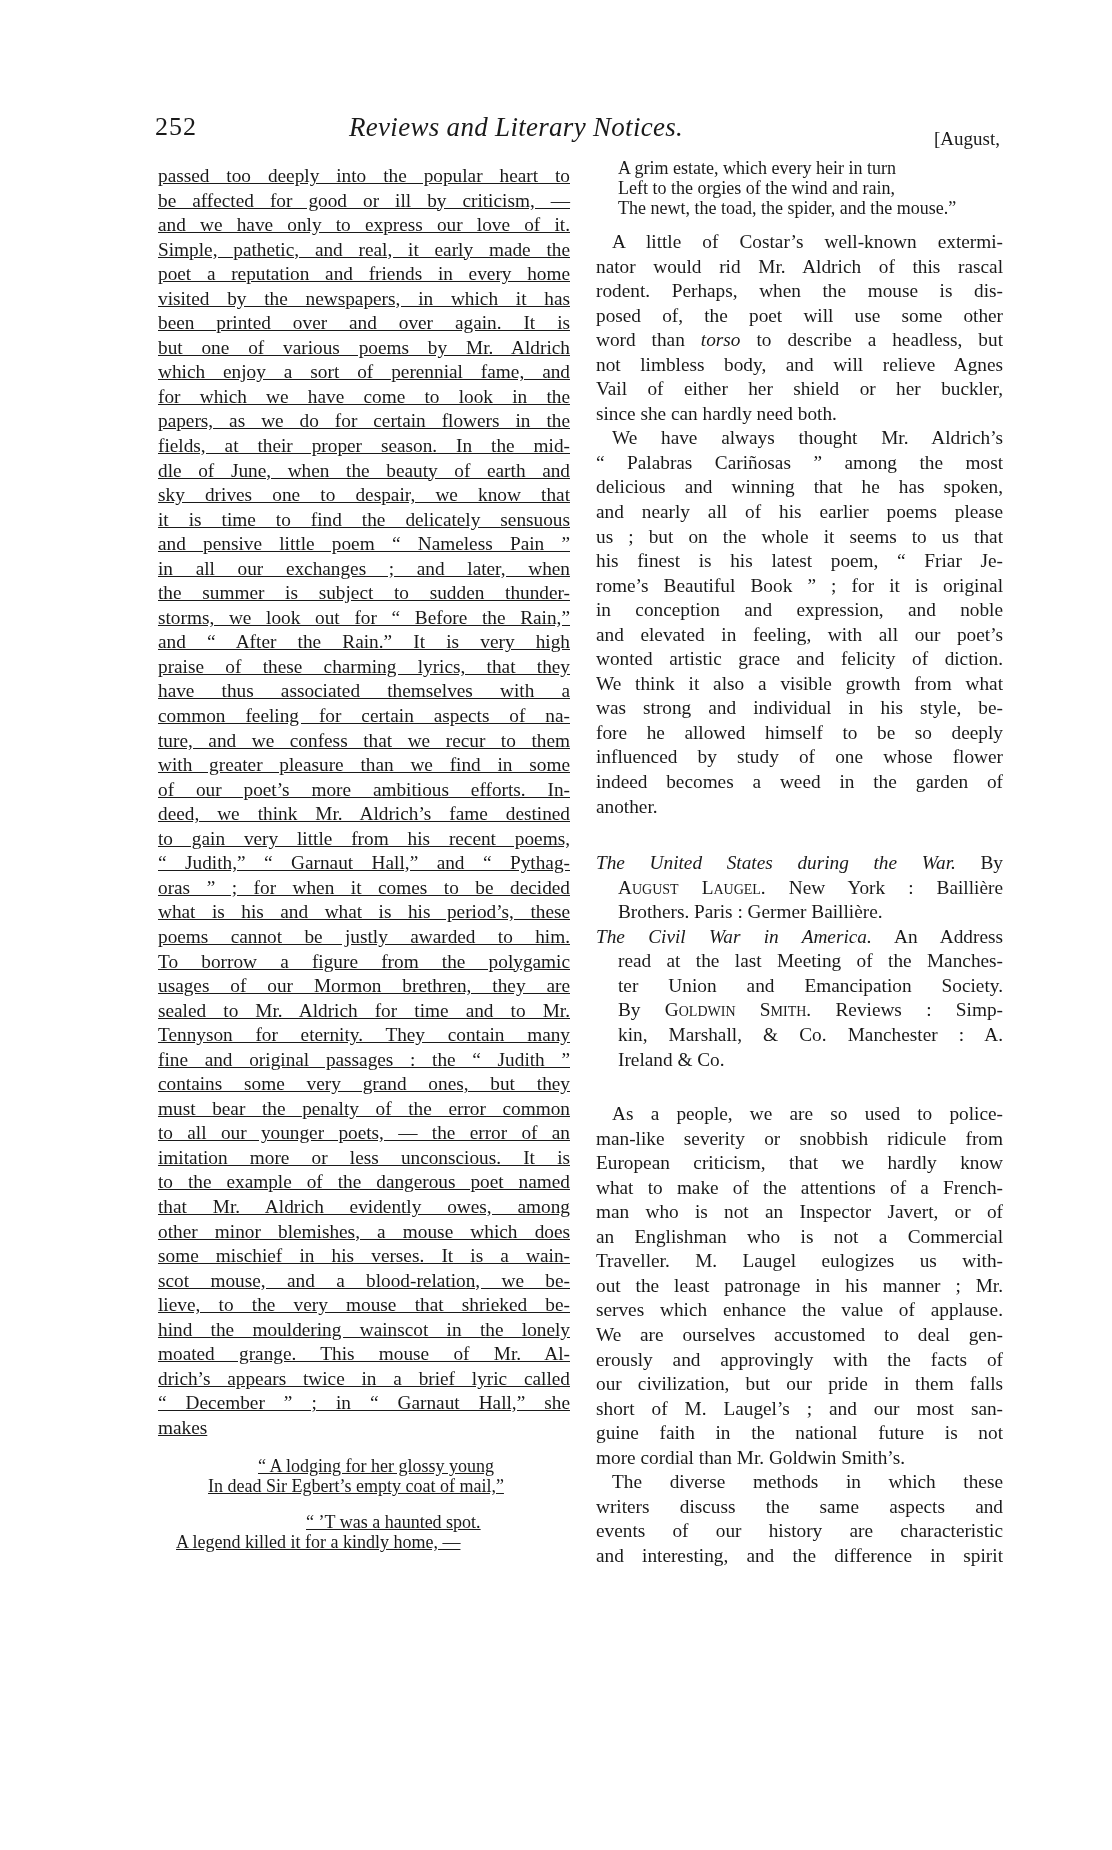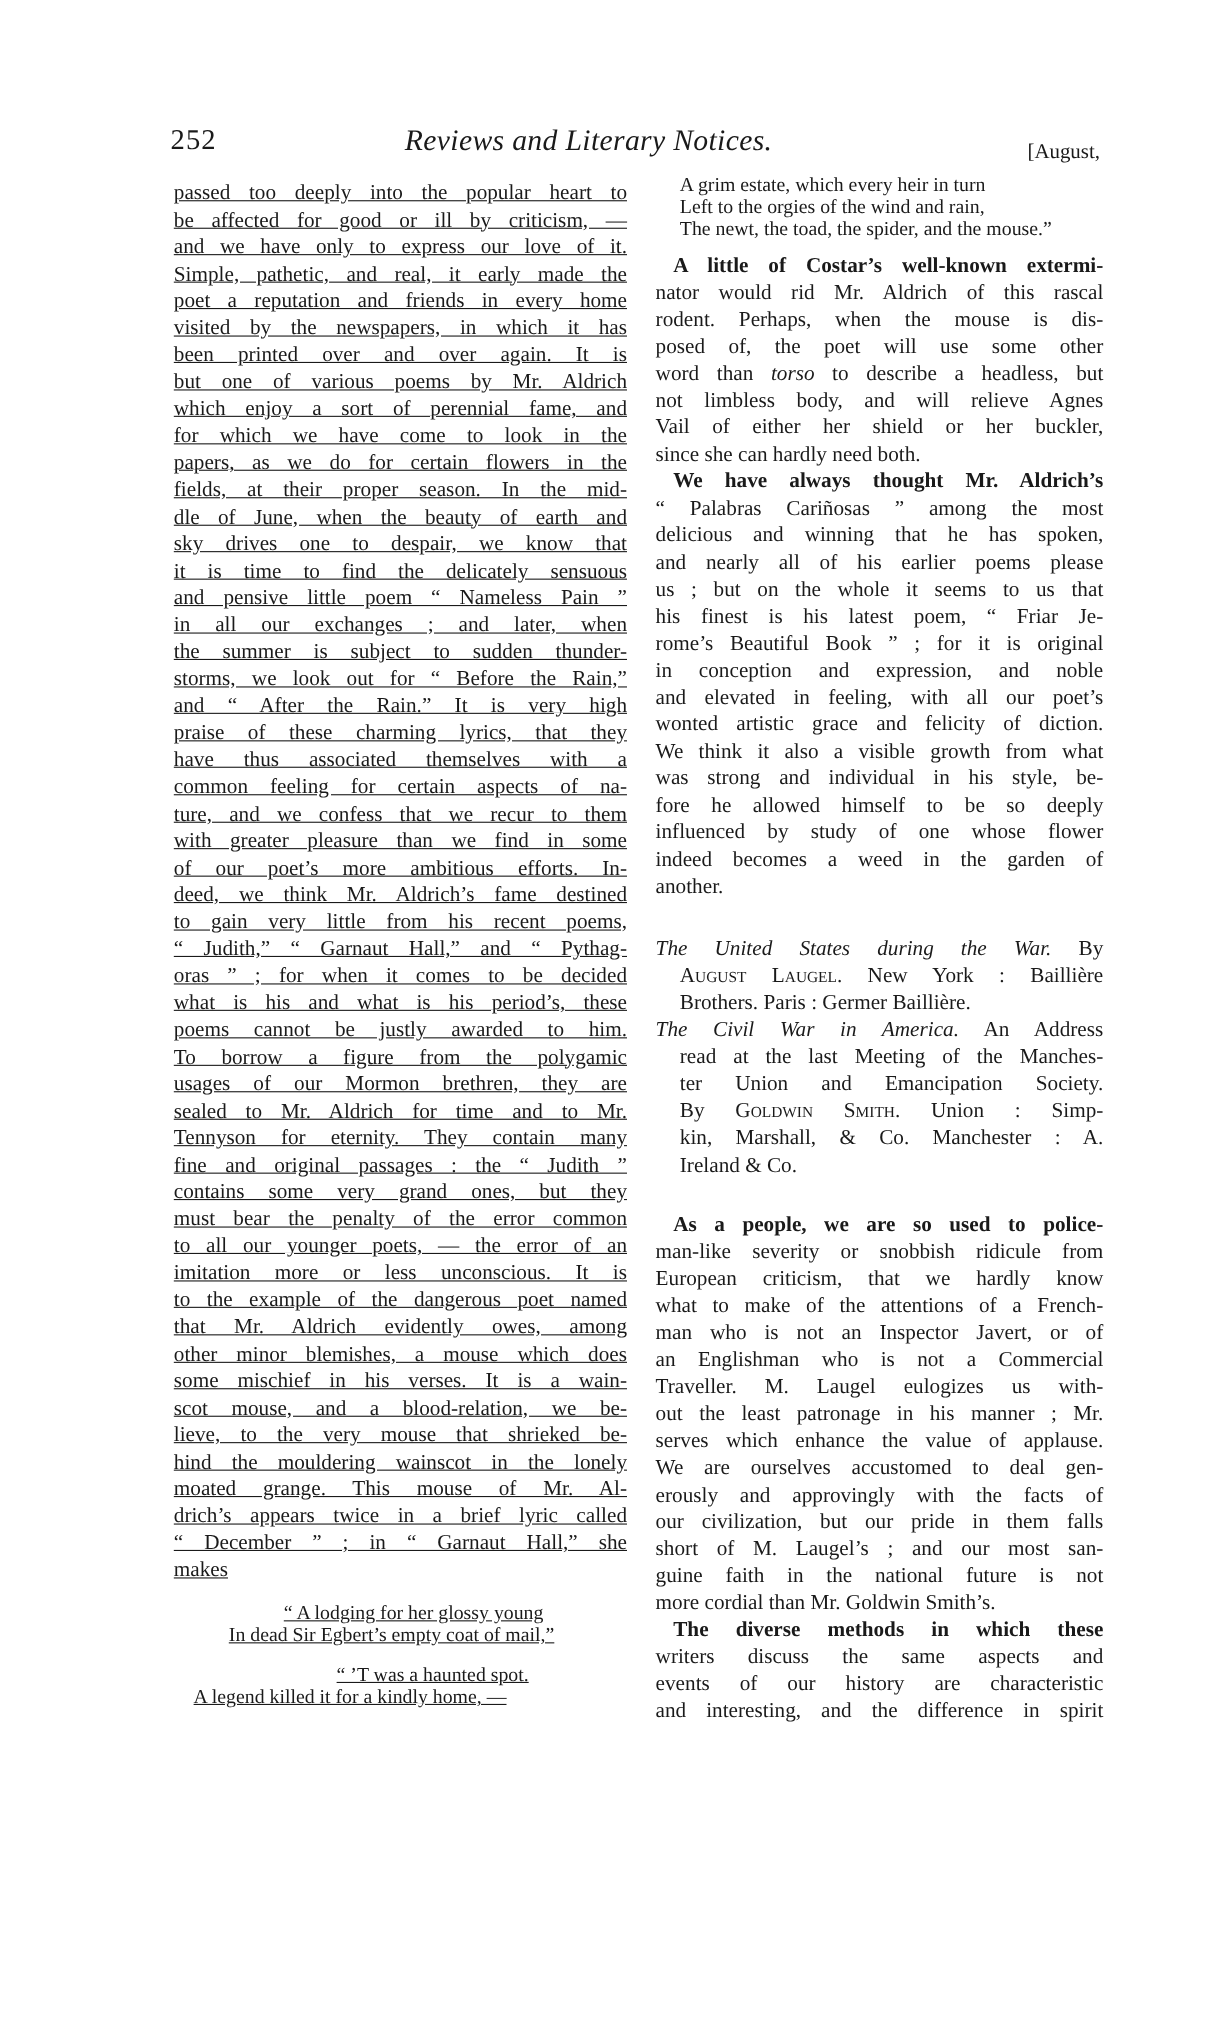--- a/index.html
+++ b/index.html
@@ -5,30 +5,30 @@
   html, body { margin: 0; padding: 0; background: #ffffff; }
   body {
     width: 1112px; height: 1850px; position: relative; overflow: hidden;
     font-family: "Liberation Serif", "DejaVu Serif", serif;
     color: #1a1a1a;
   }
   .header {
     position: absolute; top: 112px; left: 155px; width: 845px; height: 34px;
   }
   .page-num { position: absolute; left: 0; top: 0; font-size: 26px; letter-spacing: 1px; }
-  .running-title { position: absolute; left: 213px; top: 0; font-size: 27px; font-style: italic; letter-spacing: 0.3px; }
+  .running-title { position: absolute; left: 194px; top: 0; font-size: 27px; font-style: italic; letter-spacing: 0.3px; }
   .month { position: absolute; right: 0; top: 16px; font-size: 19px; }
 
   .col { position: absolute; font-size: 19.3px; line-height: 24.55px; }
   .col.left { left: 158px; top: 164px; width: 412px; text-decoration: underline; }
   .col.right { left: 596px; top: 164px; width: 407px; }
 
   .line { display: block; white-space: nowrap; text-align: justify; text-align-last: justify; height: 24.55px; }
   .line.last { text-align-last: left; }
-  .line.indent { padding-left: 16px; font-weight: bold; }
+  .line.indent { padding-left: 16px; }
 
   .verse { font-size: 18px; line-height: 20px; margin: 0; }
   .verse .vl { display: block; white-space: nowrap; }
 
   .left .verse1 { margin-top: 16px; margin-bottom: 14px; }
   .left .verse1 .vl:nth-child(1) { padding-left: 100px; }
   .left .verse1 .vl:nth-child(2) { padding-left: 50px; }
   .left .verse2 { margin-top: 16px; }
   .left .verse2 .vl:nth-child(1) { padding-left: 148px; }
   .left .verse2 .vl:nth-child(2) { padding-left: 18px; }
@@ -157,21 +157,21 @@
   <div class="bib">
     <div class="bib-entry">
       <span class="line"><span class="ital">The United States during the War.</span><span>  By</span></span>
       <span class="line hang"><span class="sc">August Laugel.</span><span>  New York : Baillière</span></span>
       <span class="line hang last">Brothers.   Paris : Germer Baillière.</span>
     </div>
     <div class="bib-entry">
       <span class="line"><span class="ital">The Civil War in America.</span><span>  An Address</span></span>
       <span class="line hang">read at the last Meeting of the Manches-</span>
       <span class="line hang">ter Union and Emancipation Society.</span>
-      <span class="line hang"><span>By </span><span class="sc">Goldwin Smith.</span><span>  Union : Simp-</span></span>
+      <span class="line hang"><span>By </span><span class="sc">Goldwin Smith.</span><span>  Reviews : Simp-</span></span>
       <span class="line hang">kin, Marshall, &amp; Co.  Manchester : A.</span>
       <span class="line hang last">Ireland &amp; Co.</span>
     </div>
   </div>
 
   <div class="gap"></div>
   <div id="right-p3">
       <span class="line indent">As a people, we are so used to police-</span>
       <span class="line">man-like severity or snobbish ridicule from</span>
       <span class="line">European criticism, that we hardly know</span>

